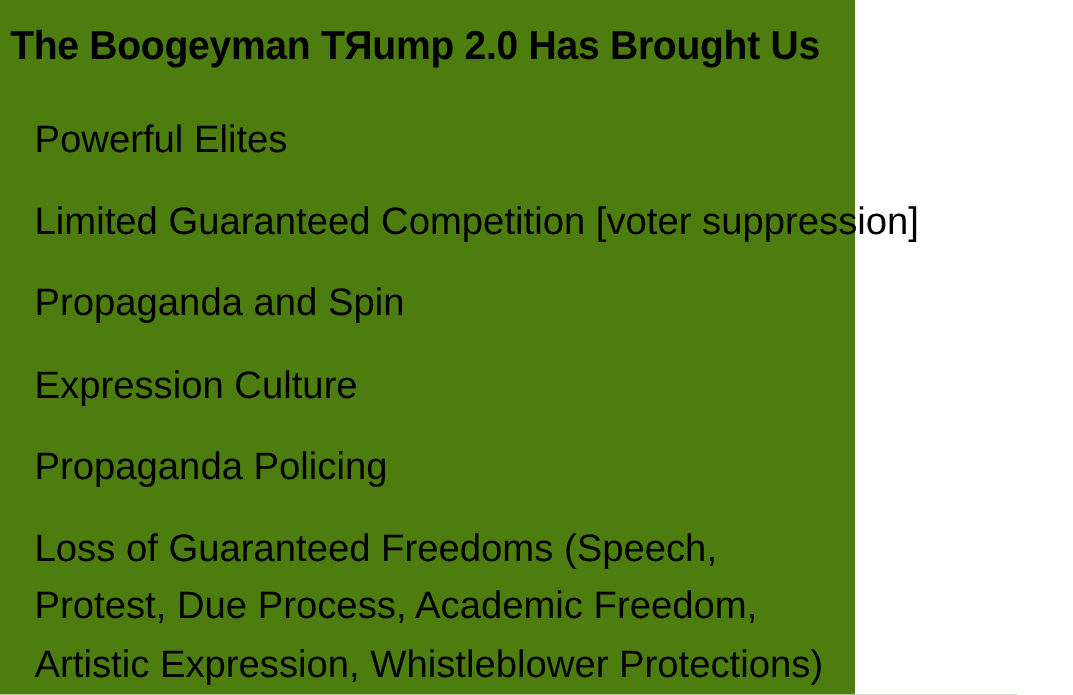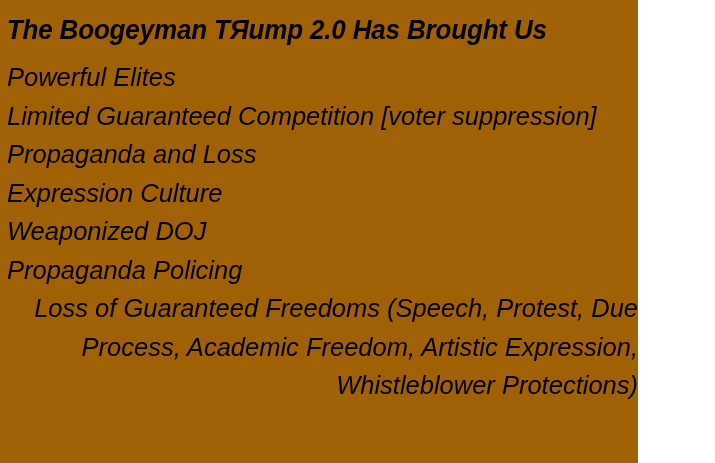--- a/index.html
+++ b/index.html
@@ -9,27 +9,26 @@
   }
   body {
     width: 715px;
     height: 463px;
     overflow: hidden;
     font-family: "Liberation Sans", sans-serif;
     color: #000000;
     -webkit-font-smoothing: antialiased;
   }
   .page {
-    width: 638px;
+    width: 570px;
     height: 463px;
-    background: #a16207;
+    background: #4d7c0f;
     box-sizing: border-box;
     padding: 0;
     position: relative;
-    font-style: italic;
   }
   .title {
     font-family: "Liberation Sans", sans-serif;
     font-weight: bold;
     font-size: 27px;
     line-height: 34px;
     letter-spacing: -0.2px;
     color: #000000;
     margin: 0;
     padding: 13px 0 0 7px;
@@ -41,40 +40,38 @@
     list-style: none;
     margin: 0;
     padding: 11px 0 0 7px;
   }
   .body-line {
     font-family: "Liberation Sans", sans-serif;
     font-weight: normal;
     font-size: 25.5px;
     line-height: 38.5px;
     color: #000000;
-    margin: 0;
+    margin: 16px;
     padding: 0;
     white-space: nowrap;
   }
   .body-line.wrap {
     white-space: normal;
     max-width: 672px;
-    text-align: right;
   }
 </style>
 </head>
 <body>
 
 <div class="page">
 
   <h1 class="title">The Boogeyman TЯump 2.0 Has Brought Us</h1>
 
   <div class="body-list">
     <p class="body-line">Powerful Elites</p>
     <p class="body-line">Limited Guaranteed Competition [voter suppression]</p>
-    <p class="body-line">Propaganda and Loss</p>
+    <p class="body-line">Propaganda and Spin</p>
     <p class="body-line">Expression Culture</p>
-    <p class="body-line">Weaponized DOJ</p>
     <p class="body-line">Propaganda Policing</p>
     <p class="body-line wrap">Loss of Guaranteed Freedoms (Speech, Protest, Due Process, Academic Freedom, Artistic Expression, Whistleblower Protections)</p>
   </div>
 
 </div>
 
 </body></html>

